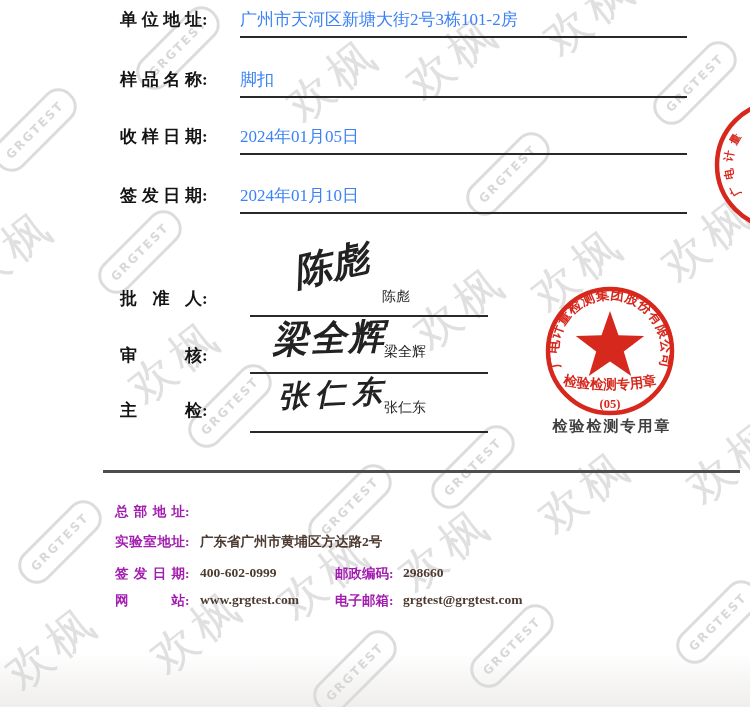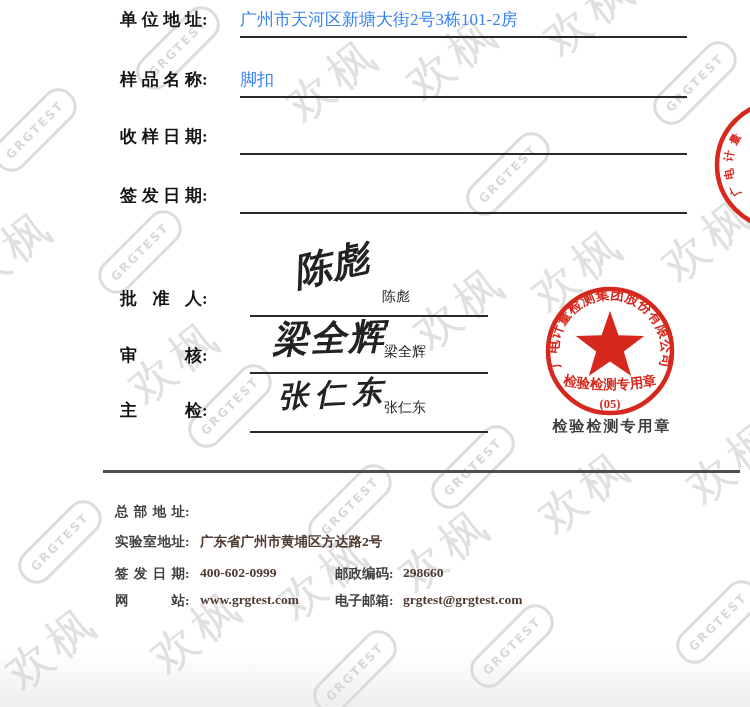--- a/index.html
+++ b/index.html
@@ -20,21 +20,21 @@
   .content{position:absolute;inset:0;z-index:2;}
   .flabel{position:absolute;font-size:17px;font-weight:bold;color:#141414;white-space:nowrap;}
   .jspan{display:inline-block;width:82px;text-align:justify;text-align-last:justify;}
   .fvalue{position:absolute;left:240px;font-size:17px;color:#3b82f6;white-space:nowrap;}
   .fline{position:absolute;left:240px;width:447px;height:2px;background:#292929;}
   .sline{position:absolute;left:250px;width:238px;height:2px;background:#292929;}
   .sep{position:absolute;left:103px;top:470px;width:637px;height:2.5px;background:#4e4e4e;}
   .sig{position:absolute;font-style:italic;font-weight:bold;color:#222;white-space:nowrap;
        font-family:"DejaVu Serif","Liberation Serif",serif;}
   .pname{position:absolute;font-size:14px;color:#232323;white-space:nowrap;}
-  .flab{position:absolute;font-size:13.5px;font-weight:bold;color:#404040;white-space:nowrap;}
+  .flab{position:absolute;font-size:13.5px;font-weight:bold;color:#a21caf;white-space:nowrap;}
   .fjspan{display:inline-block;width:70px;text-align:justify;text-align-last:justify;}
   .fval{position:absolute;font-size:13.5px;font-weight:bold;color:#4d3a30;white-space:nowrap;}
   
   .seal{position:absolute;left:543px;top:284px;z-index:3;}
   .seal-caption{position:absolute;left:545px;top:417px;width:134px;text-align:center;
                 font-size:15px;font-weight:bold;letter-spacing:2px;color:#3f3f3f;z-index:3;}
   .pseal{position:absolute;left:700px;top:98px;z-index:3;}
   .fade{position:absolute;left:0;bottom:0;width:750px;height:55px;z-index:0;
         background:linear-gradient(to bottom,#ffffff,#efeeec);}
 </style>
@@ -77,23 +77,25 @@
 
     <div class="flabel" style="left:120px;top:8px"><span class="jspan">单位地址</span><span>:</span></div>
     <div class="fvalue" style="top:8px">广州市天河区新塘大街2号3栋101-2房</div>
     <div class="fline" style="top:36px"></div>
 
     <div class="flabel" style="left:120px;top:68px"><span class="jspan">样品名称</span><span>:</span></div>
     <div class="fvalue" style="top:68px">脚扣</div>
     <div class="fline" style="top:96px"></div>
 
     <div class="flabel" style="left:120px;top:125px"><span class="jspan">收样日期</span><span>:</span></div>
+    <div class="fvalue" style="top:125px">2024年01月05日</div>
     <div class="fline" style="top:153px"></div>
 
     <div class="flabel" style="left:120px;top:184px"><span class="jspan">签发日期</span><span>:</span></div>
+    <div class="fvalue" style="top:184px">2024年01月10日</div>
     <div class="fline" style="top:212px"></div>
 
     <div class="flabel" style="left:120px;top:287px"><span class="jspan">批准人</span><span>:</span></div>
     <div class="sig" style="left:293px;top:240px;font-size:38px;transform:rotate(-12deg)">陈彪</div>
     <div class="pname" style="left:382px;top:288px">陈彪</div>
     <div class="sline" style="top:315px"></div>
 
     <div class="flabel" style="left:120px;top:344px"><span class="jspan">审核</span><span>:</span></div>
     <div class="sig" style="left:272px;top:314px;font-size:36px;letter-spacing:2px;transform:rotate(-2deg)">梁全辉</div>
     <div class="pname" style="left:384px;top:343px">梁全辉</div>

